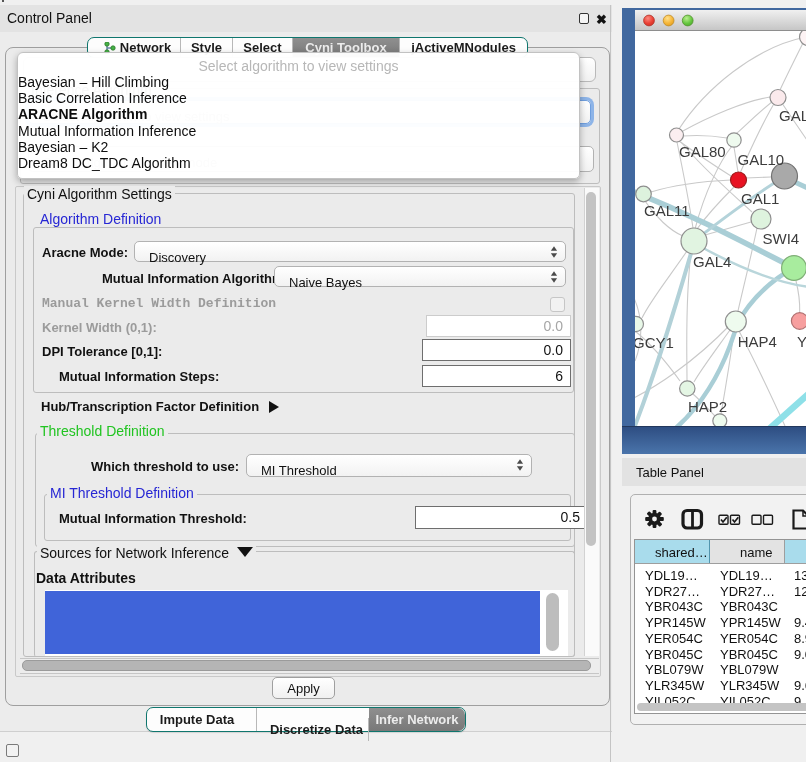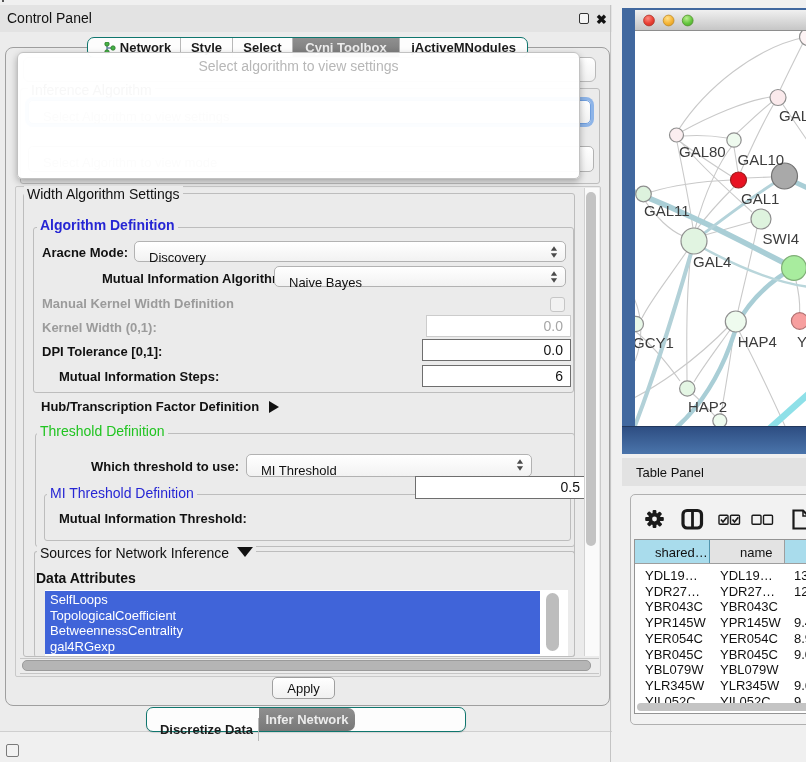--- a/index.html
+++ b/index.html
@@ -81,46 +81,54 @@
   </div>
   <div class="abs combo" style="left:28px;top:146px;width:566px;height:26px;">
     <span class="ct dis">Select Algorithm to view mode</span>
   </div>
 </div>
 
 <div id="popup" class="abs" style="left:17px;top:52px;width:561px;height:125px;border-radius:6px 6px 5px 5px;
      background:rgba(255,255,255,0.965);border:1px solid #c2c2c2;
      box-shadow:0 3px 7px rgba(0,0,0,0.3);font-size:14px;color:#0d0d0d;">
   <div class="abs" style="left:0;top:5px;width:561px;text-align:center;color:#b7b7b7;">Select algorithm to view settings</div>
+  <div class="abs" style="left:0px;top:21px;line-height:16.2px;white-space:nowrap;">
+    Bayesian – Hill Climbing<br>
+    Basic Correlation Inference<br>
+    <b>ARACNE Algorithm</b><br>
+    Mutual Information Inference<br>
+    Bayesian – K2<br>
+    Dream8 DC_TDC Algorithm
+  </div>
 </div>
 
 <div id="cyni">
 
   <div class="abs grp" style="left:23px;top:193px;width:550px;height:462px;"></div>
-  <div class="grplabel" style="left:24px;top:186px;color:#111;">Width Algorithm Settings</div>
+  <div class="grplabel" style="left:24px;top:186px;color:#111;">Cyni Algorithm Settings</div>
   <div class="abs grp" style="left:33px;top:227px;width:539px;height:164px;"></div>
-  <div class="grplabel" style="left:37px;top:217px;color:#2626d4;font-weight:bold;">Algorithm Definition</div>
+  <div class="grplabel" style="left:37px;top:211px;color:#2626d4;">Algorithm Definition</div>
 
   <div class="abs lab" style="left:42px;top:245px;">Aracne Mode:</div>
   <div class="abs combo" style="left:134px;top:241px;width:432px;height:21px;">
     <span class="ct">Discovery</span>
     <svg width="8" height="14" viewBox="0 0 9 15">
         <path d="M4.5 1 L8 6 L1 6 Z" fill="#4a4a4a"></path>
         <path d="M4.5 14 L8 9 L1 9 Z" fill="#4a4a4a"></path>
       </svg>
   </div>
   <div class="abs lab" style="left:58px;top:271px;padding-left:44px;">Mutual Information Algorithm Type:</div>
   <div class="abs combo" style="left:274px;top:266px;width:292px;height:21px;">
     <span class="ct">Naive Bayes</span>
     <svg width="8" height="14" viewBox="0 0 9 15">
         <path d="M4.5 1 L8 6 L1 6 Z" fill="#4a4a4a"></path>
         <path d="M4.5 14 L8 9 L1 9 Z" fill="#4a4a4a"></path>
       </svg>
   </div>
-  <div class="abs lab dis" style="left:42px;top:296px;">Manual Kernel Width Definition</div>
+  <div class="abs lab dis" style="left:42px;top:296px;font-family:Liberation Mono, monospace;">Manual Kernel Width Definition</div>
   <div class="abs" style="left:550px;top:297px;width:13px;height:13px;border:1px solid #c6c6c6;border-radius:3px;background:#f2f2f2;"></div>
   <div class="abs lab dis" style="left:42px;top:320px;">Kernel Width (0,1):</div>
   <div class="abs field dis" style="left:426px;top:315px;width:145px;height:22px;border-color:#cccccc;color:#a6a6a6;">0.0</div>
   <div class="abs lab" style="left:42px;top:344px;">DPI Tolerance [0,1]:</div>
   <div class="abs field" style="left:422px;top:339px;width:149px;height:22px;border-color:#6e6e6e;">0.0</div>
   <div class="abs lab" style="left:42px;top:369px;margin-left:17px;">Mutual Information Steps:</div>
   <div class="abs field" style="left:422px;top:365px;width:149px;height:22px;border-color:#6e6e6e;">6</div>
   <div class="abs" style="left:41px;top:399px;font-size:13px;font-weight:bold;color:#111;">Hub/Transcription Factor Definition
     <span style="display:inline-block;width:0;height:0;border-left:10px solid #111;border-top:6.5px solid transparent;border-bottom:6.5px solid transparent;margin-left:6px;vertical-align:-2px;"></span>
   </div>
@@ -131,43 +139,43 @@
   <div class="abs combo" style="left:246px;top:454px;width:286px;height:23px;">
     <span class="ct">MI Threshold</span>
     <svg width="8" height="14" viewBox="0 0 9 15">
         <path d="M4.5 1 L8 6 L1 6 Z" fill="#4a4a4a"></path>
         <path d="M4.5 14 L8 9 L1 9 Z" fill="#4a4a4a"></path>
       </svg>
   </div>
   <div class="abs grp" style="left:44px;top:494px;width:525px;height:45px;"></div>
   <div class="grplabel" style="left:47px;top:484.5px;color:#2626d4;">MI Threshold Definition</div>
   <div class="abs lab" style="left:59px;top:511px;">Mutual Information Threshold:</div>
-  <div class="abs field" style="left:415px;top:476px;width:173px;height:23px;border-color:#6e6e6e;">0.5</div>
+  <div class="abs field" style="left:415px;top:506px;width:173px;height:23px;border-color:#6e6e6e;">0.5</div>
 
   <div class="abs grp" style="left:34px;top:551px;width:539px;height:105px;border-bottom:none;"></div>
   <div class="grplabel" style="left:37px;top:545px;color:#111;">Sources for Network Inference
     <span style="display:inline-block;width:0;height:0;border-top:10px solid #111;border-left:8.5px solid transparent;border-right:8.5px solid transparent;margin-left:4px;vertical-align:1px;"></span>
   </div>
   <div class="abs lab" style="left:36px;top:570px;font-size:14px;">Data Attributes</div>
   <div class="abs" style="left:45px;top:590px;width:523px;height:66px;background:#ffffff;overflow:hidden;">
     <div style="position:absolute;left:0;top:1px;width:495px;height:63px;background:#4064d9;"></div>
-    <div style="position:absolute;left:5px;top:2px;font-size:13px;color:#fff;line-height:15.6px;">SelfLoops<br>TopologicalCoefficient<br>BetweennessCentrality<br>gal4RGexp</div>
     <div style="position:absolute;left:501px;top:3px;width:13px;height:58px;background:#bdbdbd;border-radius:7px;"></div>
   </div>
 
   <div class="abs" style="left:584px;top:188px;width:14px;height:468px;background:#fafafa;border-left:1px solid #d2d2d2;"></div>
   <div class="abs" style="left:586px;top:192px;width:10px;height:354px;background:#c3c3c3;border-radius:6px;"></div>
   <div class="abs" style="left:20px;top:658px;width:579px;height:16px;background:#ededed;border-top:1px solid #c6c6c6;border-bottom:1px solid #c6c6c6;box-sizing:border-box;"></div>
   <div class="abs" style="left:22px;top:660px;width:569px;height:11px;background:#b5b5b5;border:1px solid #9b9b9b;border-radius:5px;box-sizing:border-box;"></div>
 
   <div class="abs" style="left:272px;top:677px;width:61px;height:20px;background:linear-gradient(#ffffff,#f0f0f0);
        border:1px solid #9f9f9f;border-radius:5px;font-size:13px;color:#111;display:flex;align-items:center;justify-content:center;">Apply</div>
 </div>
 
 <div class="abs seg" id="bottabs" style="left:146px;top:707px;width:318px;height:23px;font-weight:bold;">
+  <div class="s" style="width:110px;border-top-left-radius:7px;border-bottom-left-radius:7px;padding-right:9px;">Impute Data</div>
   <div class="s" style="width:112px;padding-left:8px;margin-top:19px;">Discretize Data</div>
   <div class="s sel" style="width:96px;border-top-right-radius:7px;border-bottom-right-radius:7px;">Infer Network</div>
 </div>
 
 <div class="abs" style="left:6px;top:744px;width:11px;height:11px;border:1.5px solid #7a7a7a;border-radius:2px;background:#f2f2f2;"></div>
 
 <div id="rightside">
   <div class="abs" style="left:622px;top:8px;width:184px;height:446px;background:#41689f;"></div>
   <div class="abs" style="left:622px;top:426px;width:184px;height:28px;background:linear-gradient(#2e4e82,#4a74ab);border-top:1px solid #22375c;box-sizing:border-box;"></div>
   <div class="abs" style="left:635px;top:10px;width:171px;height:21px;background:linear-gradient(#f0f0f0,#c6c6c6);border-bottom:1px solid #8e8e8e;box-sizing:border-box;">

